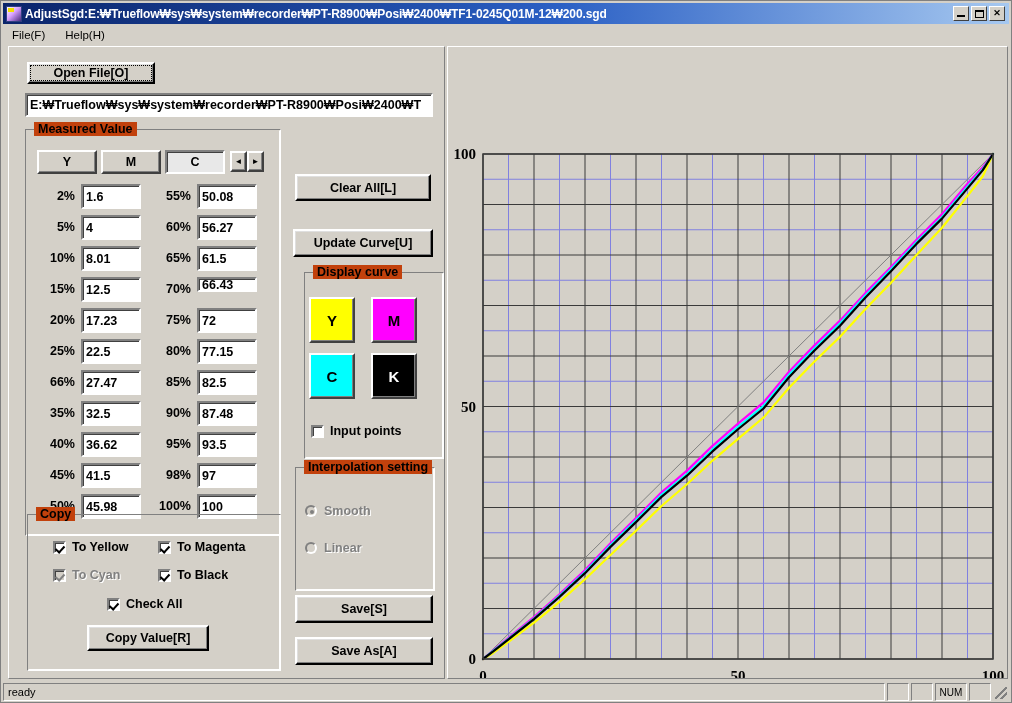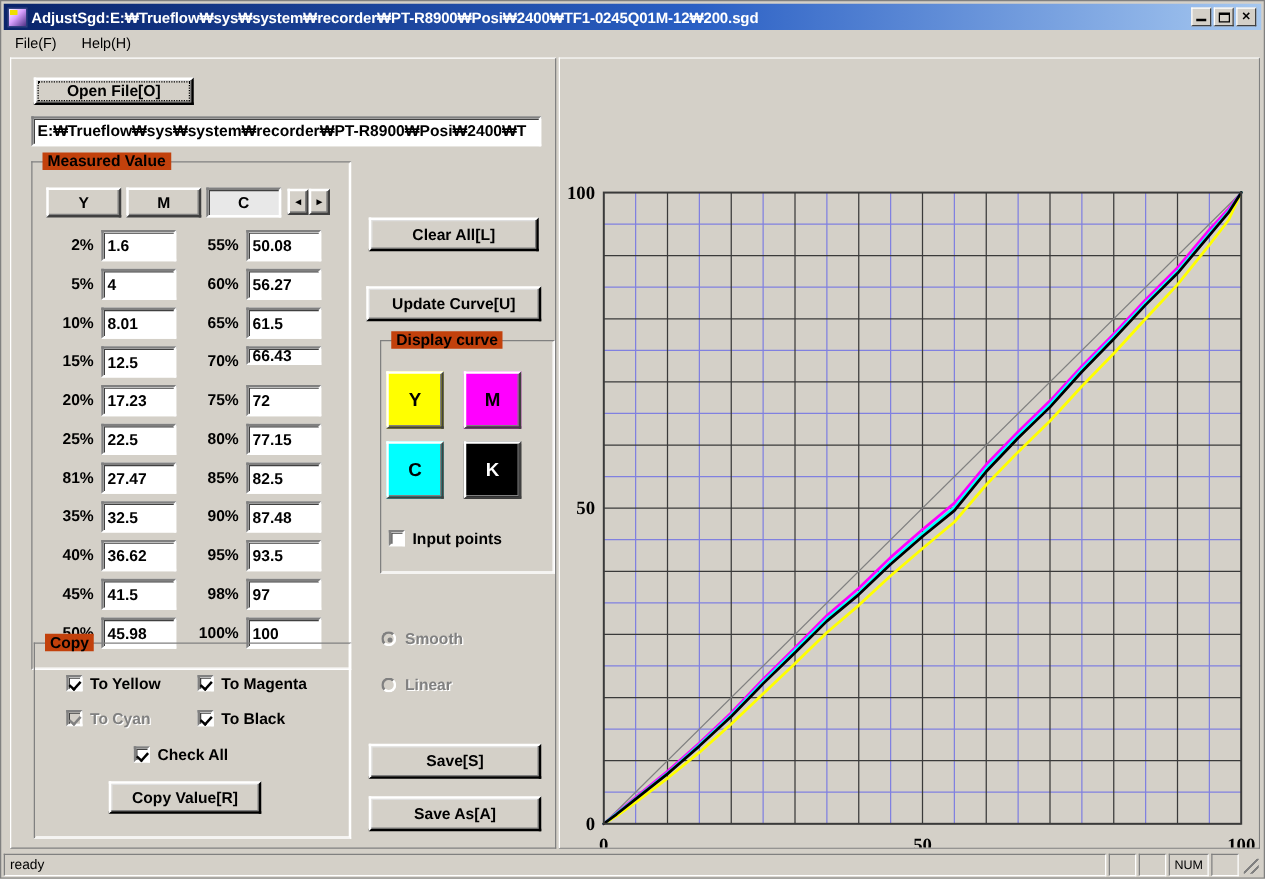--- a/index.html
+++ b/index.html
@@ -138,21 +138,21 @@
     display:flex; align-items:center; justify-content:center;
     font-size:8px; color:#000;
   }
 
   .row-label {
     position:absolute; font-size:12.5px; font-weight:bold; color:#000;
     text-align:right;
   }
 
   
-  .cbox-wrap { position:absolute; display:flex; align-items:flex-start; gap:6px; }
+  .cbox-wrap { position:absolute; display:flex; align-items:center; gap:6px; }
   .cbox {
     width:13px; height:13px; background:#ffffff;
     border:2px solid; border-color:#808080 #ffffff #ffffff #808080;
     box-shadow: inset 1px 1px 0 #404040;
     position:relative; flex:0 0 auto;
   }
   .cbox.checked::after {
     content:""; position:absolute; left:2px; top:1px;
     width:4px; height:7px; border:solid #000; border-width:0 2px 2px 0;
     transform: rotate(42deg);
@@ -270,21 +270,21 @@
           <div class="row-label" style="left: 0px; top: 36px; width: 40px;">5%</div>
           <div class="textfield" style="position: absolute; left: 46px; top: 31px; width: 60px; height: 25px;">4</div>
           <div class="row-label" style="left: 0px; top: 67px; width: 40px;">10%</div>
           <div class="textfield" style="position: absolute; left: 46px; top: 62px; width: 60px; height: 25px;">8.01</div>
           <div class="row-label" style="left: 0px; top: 98px; width: 40px;">15%</div>
           <div class="textfield" style="position: absolute; left: 46px; top: 93px; width: 60px; height: 25px;">12.5</div>
           <div class="row-label" style="left: 0px; top: 129px; width: 40px;">20%</div>
           <div class="textfield" style="position: absolute; left: 46px; top: 124px; width: 60px; height: 25px;">17.23</div>
           <div class="row-label" style="left: 0px; top: 160px; width: 40px;">25%</div>
           <div class="textfield" style="position: absolute; left: 46px; top: 155px; width: 60px; height: 25px;">22.5</div>
-          <div class="row-label" style="left: 0px; top: 191px; width: 40px;">81%</div>
+          <div class="row-label" style="left: 0px; top: 191px; width: 40px;">66%</div>
           <div class="textfield" style="position: absolute; left: 46px; top: 186px; width: 60px; height: 25px;">27.47</div>
           <div class="row-label" style="left: 0px; top: 222px; width: 40px;">35%</div>
           <div class="textfield" style="position: absolute; left: 46px; top: 217px; width: 60px; height: 25px;">32.5</div>
           <div class="row-label" style="left: 0px; top: 253px; width: 40px;">40%</div>
           <div class="textfield" style="position: absolute; left: 46px; top: 248px; width: 60px; height: 25px;">36.62</div>
           <div class="row-label" style="left: 0px; top: 284px; width: 40px;">45%</div>
           <div class="textfield" style="position: absolute; left: 46px; top: 279px; width: 60px; height: 25px;">41.5</div>
           <div class="row-label" style="left: 0px; top: 315px; width: 40px;">50%</div>
           <div class="textfield" style="position: absolute; left: 46px; top: 310px; width: 60px; height: 25px;">45.98</div>
         </div>
@@ -351,20 +351,24 @@
       <div class="swatch" style="left:300px;top:250px;background:#ffff00;color:#000;">Y</div>
       <div class="swatch" style="left:362px;top:250px;background:#ff00ff;color:#000;">M</div>
       <div class="swatch" style="left:300px;top:306px;background:#00ffff;color:#000;">C</div>
       <div class="swatch" style="left:362px;top:306px;background:#000000;color:#fff;">K</div>
 
       <div class="cbox-wrap" style="left:302px;top:377px;">
         <span class="cbox"></span>
         <span class="cbox-lbl">Input points</span>
       </div>
 
+      <div class="groupbox" style="left:286px;top:420px;width:140px;height:124px;">
+        <div class="gb-inner"></div>
+        <div class="gb-title">Interpolation setting</div>
+      </div>
       <div class="radio-wrap" style="left:296px;top:457px;">
         <span class="radio sel"></span>
         <span class="radio-lbl">Smooth</span>
       </div>
       <div class="radio-wrap" style="left:296px;top:494px;">
         <span class="radio"></span>
         <span class="radio-lbl">Linear</span>
       </div>
 
       <div class="btn" style="position:absolute;left:286px;top:548px;width:138px;height:28px;">Save[S]</div>

